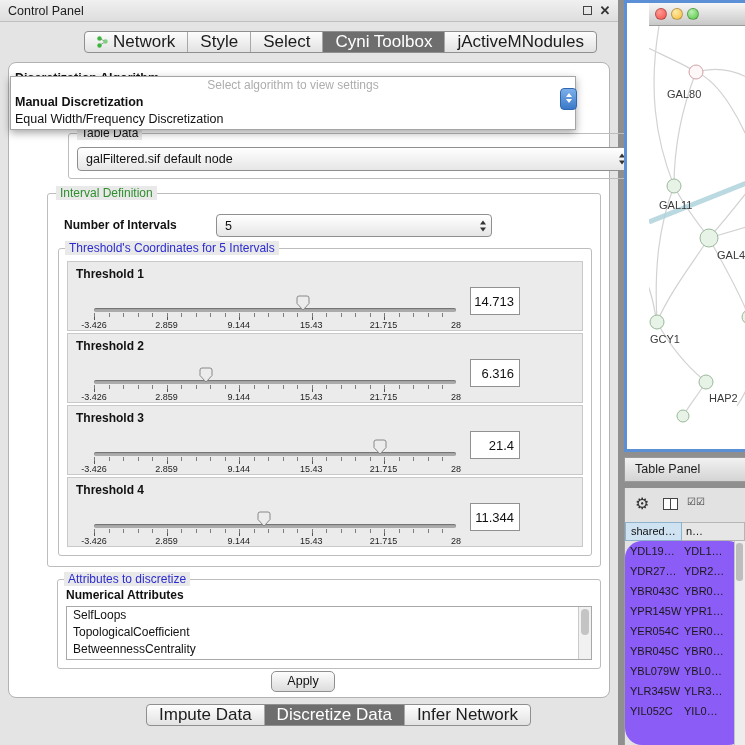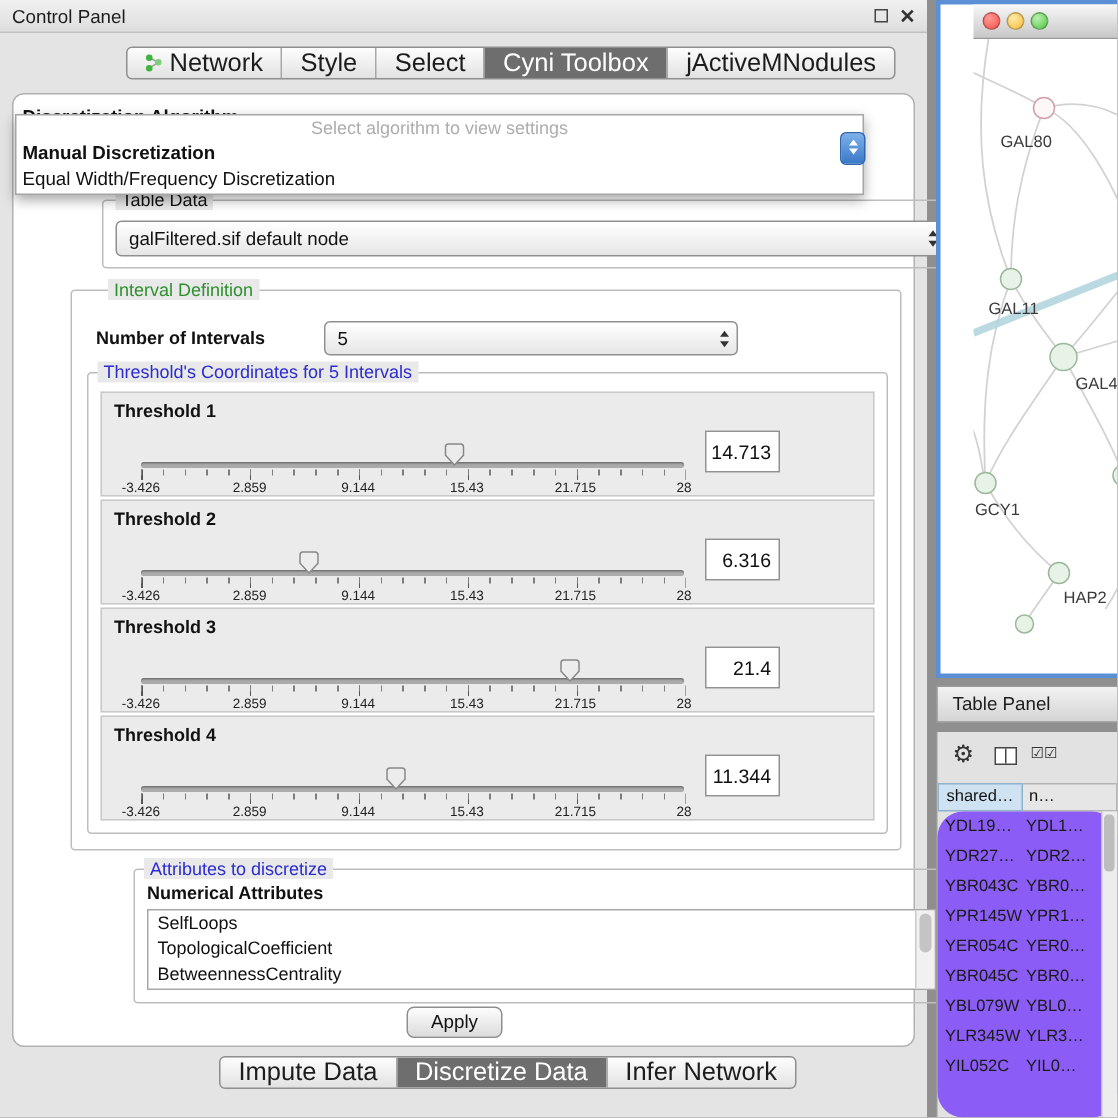--- a/index.html
+++ b/index.html
@@ -31,21 +31,21 @@
   .popup .prompt { height:17px; line-height:17px; text-align:center; font-size:12px; color:#adadad; }
   .popup .opt { height:17px; line-height:17px; font-size:12.5px; color:#111; padding-left:4px; }
   .popup .opt.first { font-weight:bold; }
 
   .combo-frag { position:absolute; left:560px; top:88px; width:17px; height:22px; border-radius:4px; border:1px solid #2f66b0; background:linear-gradient(#7db0ea,#3a78c8); z-index:45; }
   .combo-frag i { display:block; width:0; height:0; margin:4px auto 2px; border-left:3.5px solid transparent; border-right:3.5px solid transparent; border-bottom:4px solid #fff; }
   .combo-frag i.dn { margin-top:2px; border-bottom:none; border-top:4px solid #fff; }
 
   .groupbox { position:absolute; border:1px solid #bdbdbd; border-radius:3px; }
   .group-title { position:absolute; top:-8px; left:8px; background:#e9e9e9; padding:0 4px; font-size:12px; color:#111; line-height:14px; white-space:nowrap; }
-  .group-title.green { color:#2e8f2e;margin-left:16px; }
+  .group-title.green { color:#2e8f2e; }
   .group-title.blue { color:#2b2bd0; }
 
   .combo { position:relative; height:24px; border:1px solid #8f8f8f; border-radius:4px; background:linear-gradient(#ffffff,#e6e6e6); font-size:12.5px; line-height:22px; color:#111; padding:0 22px 0 8px; white-space:nowrap; overflow:hidden; }
   .spin { position:absolute; right:5px; top:50%; transform:translateY(-50%); }
   .spin i { display:block; width:0; height:0; border-left:3.5px solid transparent; border-right:3.5px solid transparent; }
   .spin i.up { border-bottom:4px solid #333; margin-bottom:3px; }
   .spin i.dn { border-top:4px solid #333; }
 
   .tabledata-group { left:14px; top:70px; width:572px; height:46px;margin-left:45px; }
   .tabledata-group .combo { position:absolute; left:8px; right:8px; top:13px; }
@@ -58,21 +58,21 @@
   .thr-box { position:relative; margin:0 8px 2px 8px; height:70px; border:1px solid #c9c9c9; background:#ebebeb; }
   .thr-label { position:absolute; left:8px; top:5px; font-size:12px; font-weight:bold; color:#111; }
   .slider { position:absolute; left:26px; top:0; width:362px; height:100%; }
   .track { position:absolute; left:0; right:0; top:46px; height:4px; background:#ababab; border-radius:2px; box-shadow:inset 0 1px 1px rgba(0,0,0,.35); }
   .thumb { position:absolute; top:33px; transform:translateX(-50%); }
   .ticks-major { position:absolute; left:0; top:51px; width:calc(100% + 1px); height:7px; background:repeating-linear-gradient(to right,#555 0 1px,transparent 1px 20%); }
   .ticks-minor { position:absolute; left:0; top:51px; width:calc(100% + 1px); height:4px; background:repeating-linear-gradient(to right,#7d7d7d 0 1px,transparent 1px 4%); }
   .tick-label { position:absolute; top:58px; transform:translateX(-50%); font-size:9px; color:#222; white-space:nowrap; }
   .value-field { position:absolute; left:402px; top:25px; width:50px; height:28px; border:1px solid #919191; background:#fff; font-family:"Liberation Sans",sans-serif; font-size:13px; color:#111; text-align:right; padding-right:5px; }
 
-  .attr-group { left:48px; top:516px; width:544px; height:90px;margin-left:32px; }
+  .attr-group { left:48px; top:516px; width:544px; height:90px; }
   .attr-list-title { position:absolute; left:8px; top:8px; font-size:12px; font-weight:bold; color:#111; }
   .attr-list { position:absolute; left:8px; right:8px; top:26px; height:54px; background:#fff; border:1px solid #a8a8a8; overflow:hidden; }
   .attr-item { font-size:12px; color:#111; line-height:17px; padding-left:6px; white-space:nowrap; }
   .vscroll { position:absolute; right:0; top:0; bottom:0; width:13px; background:#f1f1f1; border-left:1px solid #cacaca; }
   .vscroll .thumb-bar { position:absolute; left:2px; top:2px; width:8px; height:26px; background:#c4c4c4; border-radius:4px; }
 
   .apply-btn { position:absolute; left:262px; top:608px; width:64px; height:21px; border:1px solid #8f8f8f; border-radius:5px; background:linear-gradient(#fdfdfd,#dcdcdc); font-size:12.5px; color:#111; text-align:center; line-height:19px; }
 
   
   .network-window { position:absolute; left:624px; top:0; width:121px; height:452px; border:3px solid #5b8fd6; border-right:none; background:#fff;padding-left:22px; }

